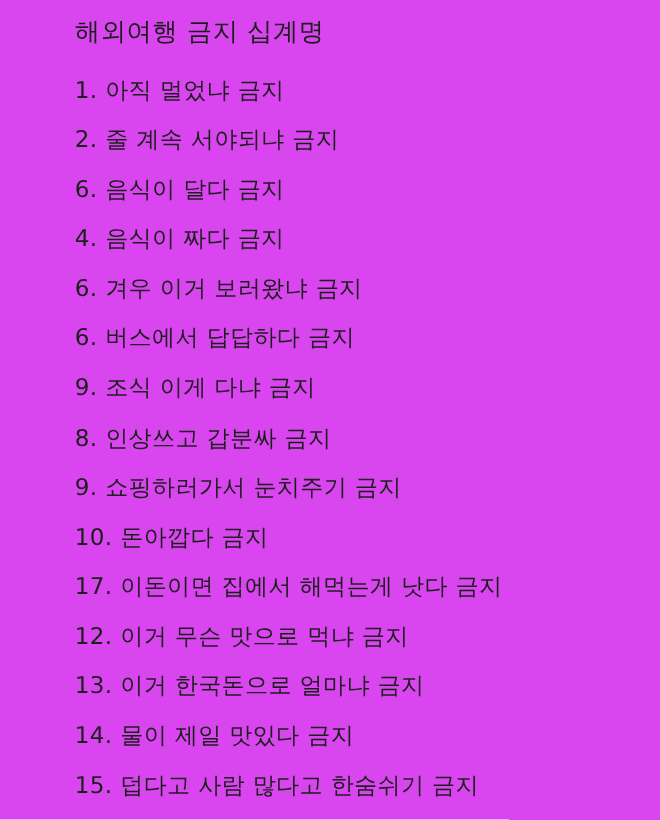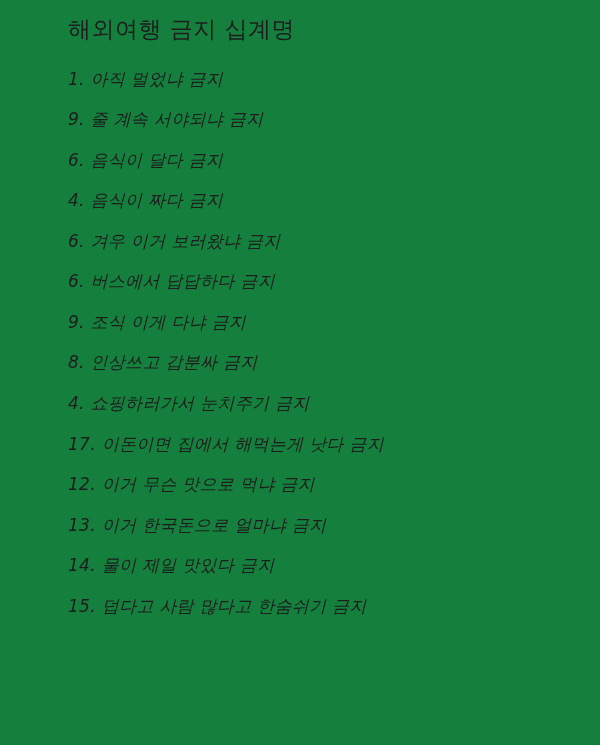--- a/index.html
+++ b/index.html
@@ -12,65 +12,65 @@
     height: 745px;
     overflow: hidden;
     font-family: "DejaVu Sans", "Liberation Sans", sans-serif;
     color: #222222;
   }
   .page {
     width: 600px;
     height: 745px;
     box-sizing: border-box;
     padding: 16px 28px 10px 68px;
-    background: #15803d;
+    background: #d946ef;
     position: relative;
   }
   .doc-title {
     font-size: 23px;
     line-height: 1.2;
     font-weight: 400;
     letter-spacing: 0.5px;
     color: #1d1d1d;
     margin: 0 0 26px 0;
     white-space: nowrap;
   }
   .list {
     list-style: none;
     margin: 0;
     padding: 0;
   }
   .list-item {
-    font-size: 17px;
+    font-size: 21px;
     line-height: 1.15;
     color: #1d1d1d;
     letter-spacing: 0.3px;
     margin-bottom: 21px;
     white-space: nowrap;
     display: block;
-    font-style: italic;
   }
   .list-item:last-child {
     margin-bottom: 4px;
   }
 </style>
 </head>
 <body>
 
 <div class="page">
   <h1 class="doc-title">해외여행 금지 십계명</h1>
   <ul class="list">
     <li class="list-item">1. 아직 멀었냐 금지</li>
-    <li class="list-item">9. 줄 계속 서야되냐 금지</li>
+    <li class="list-item">2. 줄 계속 서야되냐 금지</li>
     <li class="list-item">6. 음식이 달다 금지</li>
     <li class="list-item">4. 음식이 짜다 금지</li>
     <li class="list-item">6. 겨우 이거 보러왔냐 금지</li>
     <li class="list-item">6. 버스에서 답답하다 금지</li>
     <li class="list-item">9. 조식 이게 다냐 금지</li>
     <li class="list-item">8. 인상쓰고 갑분싸 금지</li>
-    <li class="list-item">4. 쇼핑하러가서 눈치주기 금지</li>
+    <li class="list-item">9. 쇼핑하러가서 눈치주기 금지</li>
+    <li class="list-item">10. 돈아깝다 금지</li>
     <li class="list-item">17. 이돈이면 집에서 해먹는게 낫다 금지</li>
     <li class="list-item">12. 이거 무슨 맛으로 먹냐 금지</li>
     <li class="list-item">13. 이거 한국돈으로 얼마냐 금지</li>
     <li class="list-item">14. 물이 제일 맛있다 금지</li>
     <li class="list-item">15. 덥다고 사람 많다고 한숨쉬기 금지</li>
   </ul>
 </div>
 
 </body></html>

